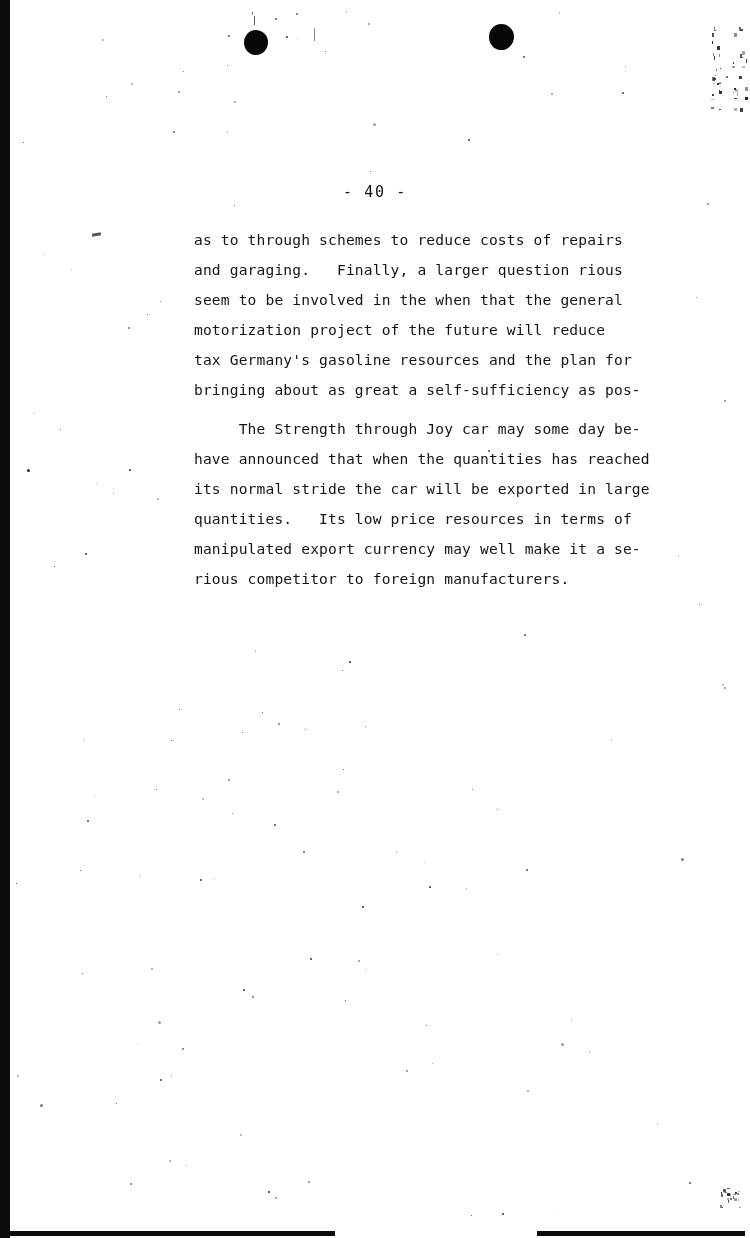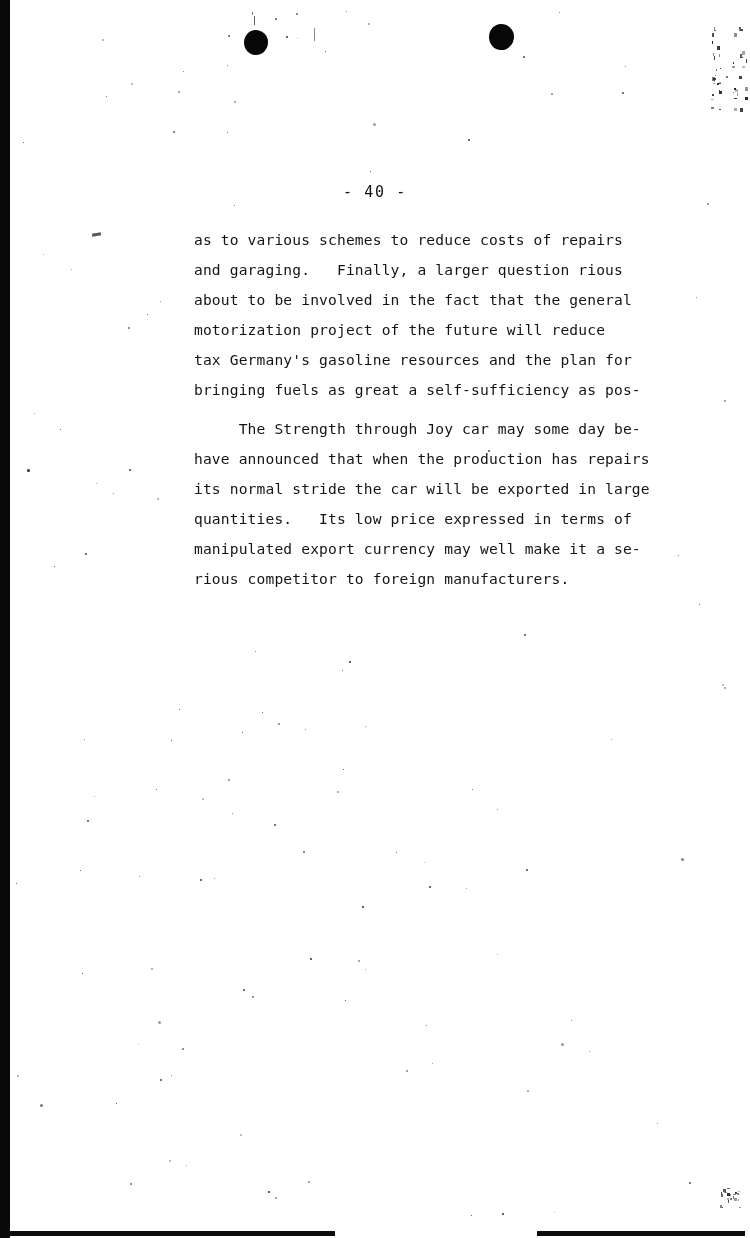--- a/index.html
+++ b/index.html
@@ -239,35 +239,35 @@
       <i style="left: 10.4px; top: 9.6px; width: 1px; height: 3px; opacity: 0.46;"></i>
     </div>
 
   <div class="margin-tick"></div>
 
   <div class="folio">- 40 -</div>
 
   <div class="body-text">
 
     <div>
-      <div class="line">as to various schemes to reduce costs of repairs</div>
+      <div class="line">as to through schemes to reduce costs of repairs</div>
       <div class="line">and garaging.   Finally, a larger question rious</div>
-      <div class="line">about to be involved in the fact that the general</div>
+      <div class="line">seem to be involved in the when that the general</div>
       <div class="line">motorization project of the future will reduce</div>
       <div class="line">tax Germany's gasoline resources and the plan for</div>
-      <div class="line">bringing fuels as great a self-sufficiency as pos-</div>
+      <div class="line">bringing about as great a self-sufficiency as pos-</div>
     </div>
 
     <div class="para-gap"></div>
 
     <div>
       <div class="line">     The Strength through Joy car may some day be-</div>
-      <div class="line">have announced that when the production has repairs</div>
+      <div class="line">have announced that when the quantities has reached</div>
       <div class="line">its normal stride the car will be exported in large</div>
-      <div class="line">quantities.   Its low price expressed in terms of</div>
+      <div class="line">quantities.   Its low price resources in terms of</div>
       <div class="line">manipulated export currency may well make it a se-</div>
       <div class="line">rious competitor to foreign manufacturers.</div>
     </div>
 
   </div>
 
   <div id="speckleLayer">
       <div class="speck tiny" style="left: 255.3px; top: 651.1px; opacity: 0.7;"></div>
       <div class="speck" style="left: 268.3px; top: 1190.9px; opacity: 0.94;"></div>
       <div class="speck tiny" style="left: 94px; top: 796.2px; opacity: 0.42;"></div>

